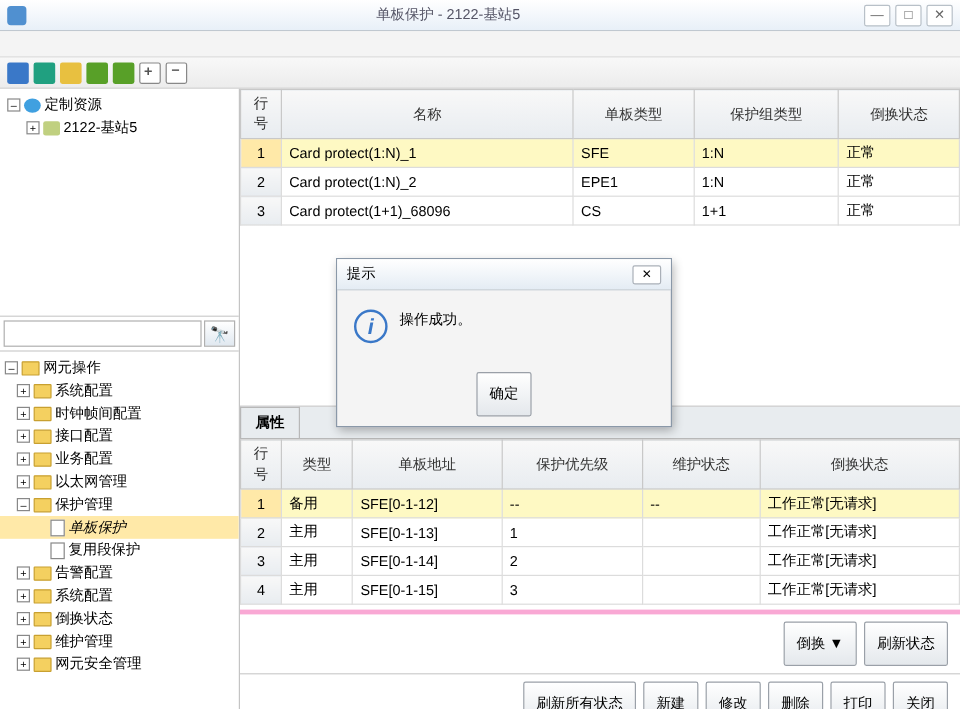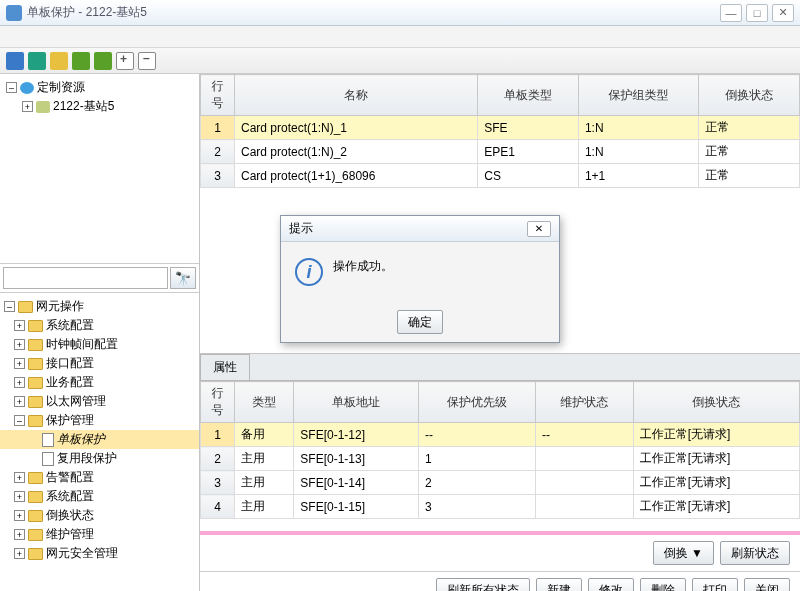--- a/index.html
+++ b/index.html
@@ -1,20 +1,20 @@
 <!DOCTYPE html>
 <html><head>
 <meta charset="utf-8">
 <style>
 * { box-sizing: border-box; margin: 0; padding: 0; font-family: "Microsoft YaHei", Tahoma, sans-serif; font-size: 12px; }
 body { background: #f0f0f0; width: 800px; height: 591px; overflow: hidden; position: relative; }
 
 .window-titlebar { height: 26px; background: linear-gradient(#fff,#e8f0f8); border-bottom: 1px solid #c0c8d0; display: flex; align-items: center; padding: 0 6px; }
 .window-titlebar .app-icon { width: 16px; height: 16px; background: #5090d0; border-radius: 3px; margin-right: 5px; }
-.window-title { flex: 1; color: #556; }
+.window-title { flex: 1; color: #556; text-align: center; }
 .win-btns { display: flex; gap: 4px; }
 .win-btn { width: 22px; height: 18px; border: 1px solid #b8c0c8; background: #fff; border-radius: 2px; display: flex; align-items: center; justify-content: center; cursor: pointer; font-size: 11px; color: #666; }
 
 .menubar { height: 22px; background: #f4f4f4; border-bottom: 1px solid #d8d8d8; }
 
 .toolbar { height: 26px; background: linear-gradient(#f8f8f8,#ececec); border-bottom: 1px solid #ccc; display: flex; align-items: center; gap: 4px; padding: 0 6px; }
 .tb-icon { width: 18px; height: 18px; border-radius: 2px; cursor: pointer; }
 .tb-blue { background: #3a78c8; }
 .tb-green { background: #58a028; }
 .tb-yellow { background: #e8c040; }
@@ -49,27 +49,27 @@
 
 .grid { width:100%; border-collapse:collapse; }
 .grid th { background:linear-gradient(#f8f8f8,#e8ecf0); border:1px solid #c8c8c8; padding:3px 6px; font-weight:normal; color:#333; }
 .grid td { border:1px solid #dcdcdc; padding:3px 6px; }
 .row-sel td { background:#fef9c3; }
 .rownum { background:linear-gradient(#f8f8f8,#e8ecf0); text-align:center; width:34px; }
 .rownum.sel { background:#ffe9a8; }
 
 .top-grid-wrap { height:280px; overflow:auto; border-bottom:1px solid #c4c4c4; }
 
-.tabs { display:flex; border-bottom:1px solid #b8b8b8; background:#e8ecef; }
+.tabs { display:flex; border-bottom:1px solid #b8b8b8; background:#e8ecef;font-weight:bold; }
 .tab { padding:4px 12px; border:1px solid #b8b8b8; border-bottom:none; background:#e8ecef; cursor:pointer; margin-right:-1px; }
 .tab.active { background:#ffe9a8; }
 
 .bottom-grid-wrap { height:150px; overflow:auto; }
 
-.btn { height:24px; padding:0 10px; border:1px solid #9aa0a8; background:linear-gradient(#fff,#e4e8ec); border-radius:2px; cursor:pointer; }
+.btn { height:37px; padding:0 10px; border:1px solid #9aa0a8; background:linear-gradient(#fff,#e4e8ec); border-radius:2px; cursor:pointer; }
 .bottom-btns1 { padding:6px 10px; display:flex; justify-content:flex-end; gap:6px; border-top:4px solid #f9a8d4; }
 .bottom-btns2 { padding:6px 10px; display:flex; justify-content:flex-end; gap:6px; border-top:1px solid #ccc; }
 
 
 .dialog { position:absolute; left:280px; top:215px; width:280px; background:#f4f4f4; border:1px solid #8a98a8; box-shadow:2px 3px 8px rgba(0,0,0,.3); }
 .dlg-title { background:linear-gradient(#fff,#e4ecf4); padding:4px 8px; display:flex; align-items:center; justify-content:space-between; border-bottom:1px solid #c8d0d8; }
 .dlg-close { width:24px; height:16px; border:1px solid #aab0b8; background:#fff; border-radius:2px; display:flex; align-items:center; justify-content:center; cursor:pointer; font-size:10px; }
 .dlg-body { padding:16px 14px; display:flex; align-items:flex-start; gap:10px; }
 .info-icon { width:28px; height:28px; border-radius:50%; border:2px solid #3a78c8; color:#3a78c8; display:flex; align-items:center; justify-content:center; font-weight:bold; font-size:18px; font-style:italic; }
 .dlg-foot { padding:8px; display:flex; justify-content:center; }

